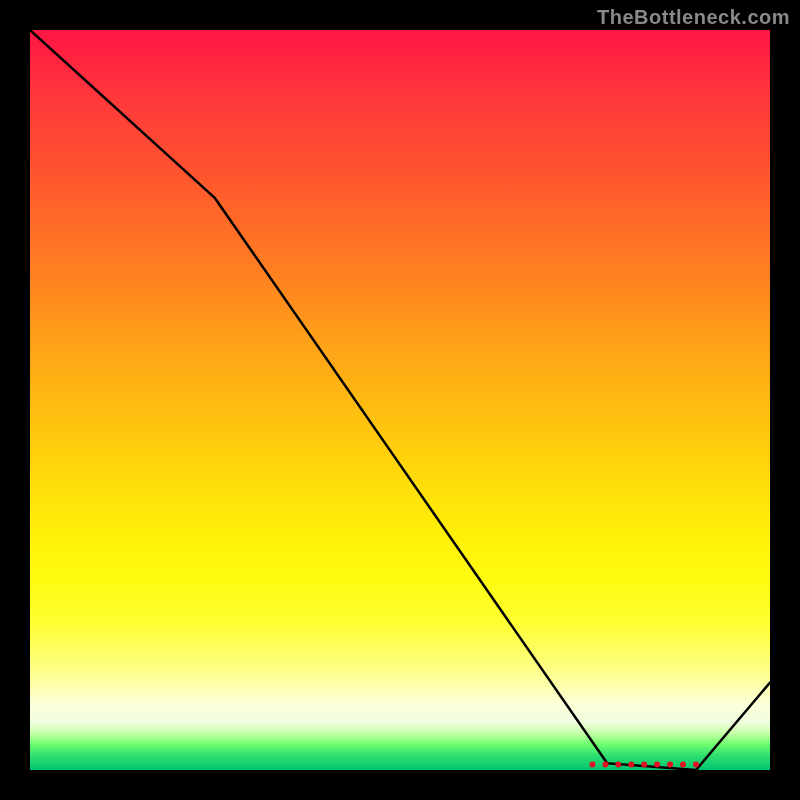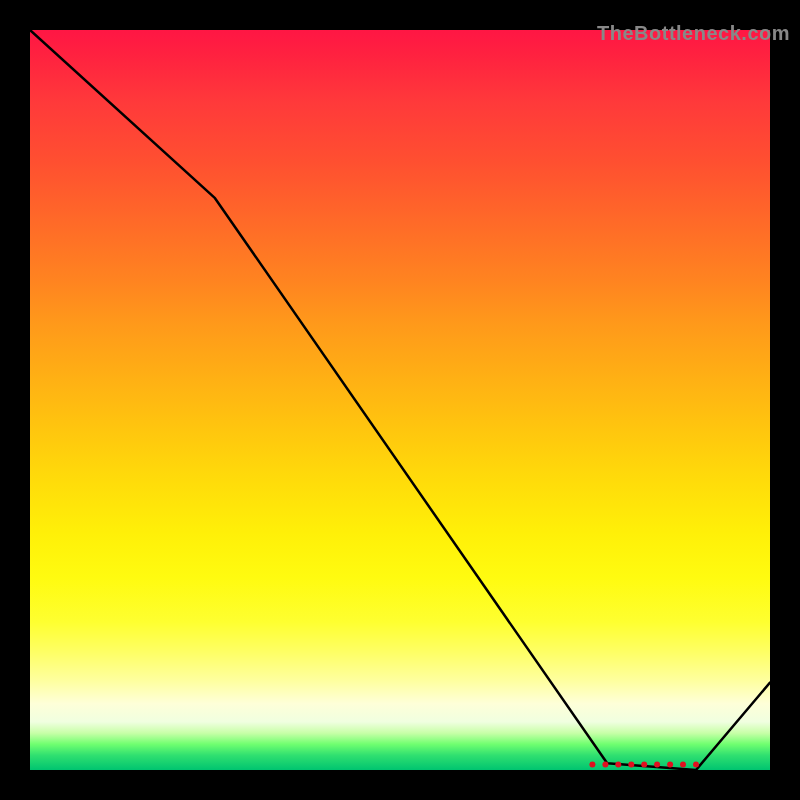--- a/index.html
+++ b/index.html
@@ -11,21 +11,21 @@
     overflow: hidden;
     font-family: Arial, sans-serif;
   }
   .container {
     position: relative;
     width: 800px;
     height: 800px;
   }
   .watermark {
     position: absolute;
-    top: 22px;
+    top: 6px;
     right: 10px;
     color: #888;
     font-size: 20px;
     font-weight: bold;
     letter-spacing: 0.5px;
     z-index: 10;
   }
   .plot-area {
     position: absolute;
     top: 30px;

